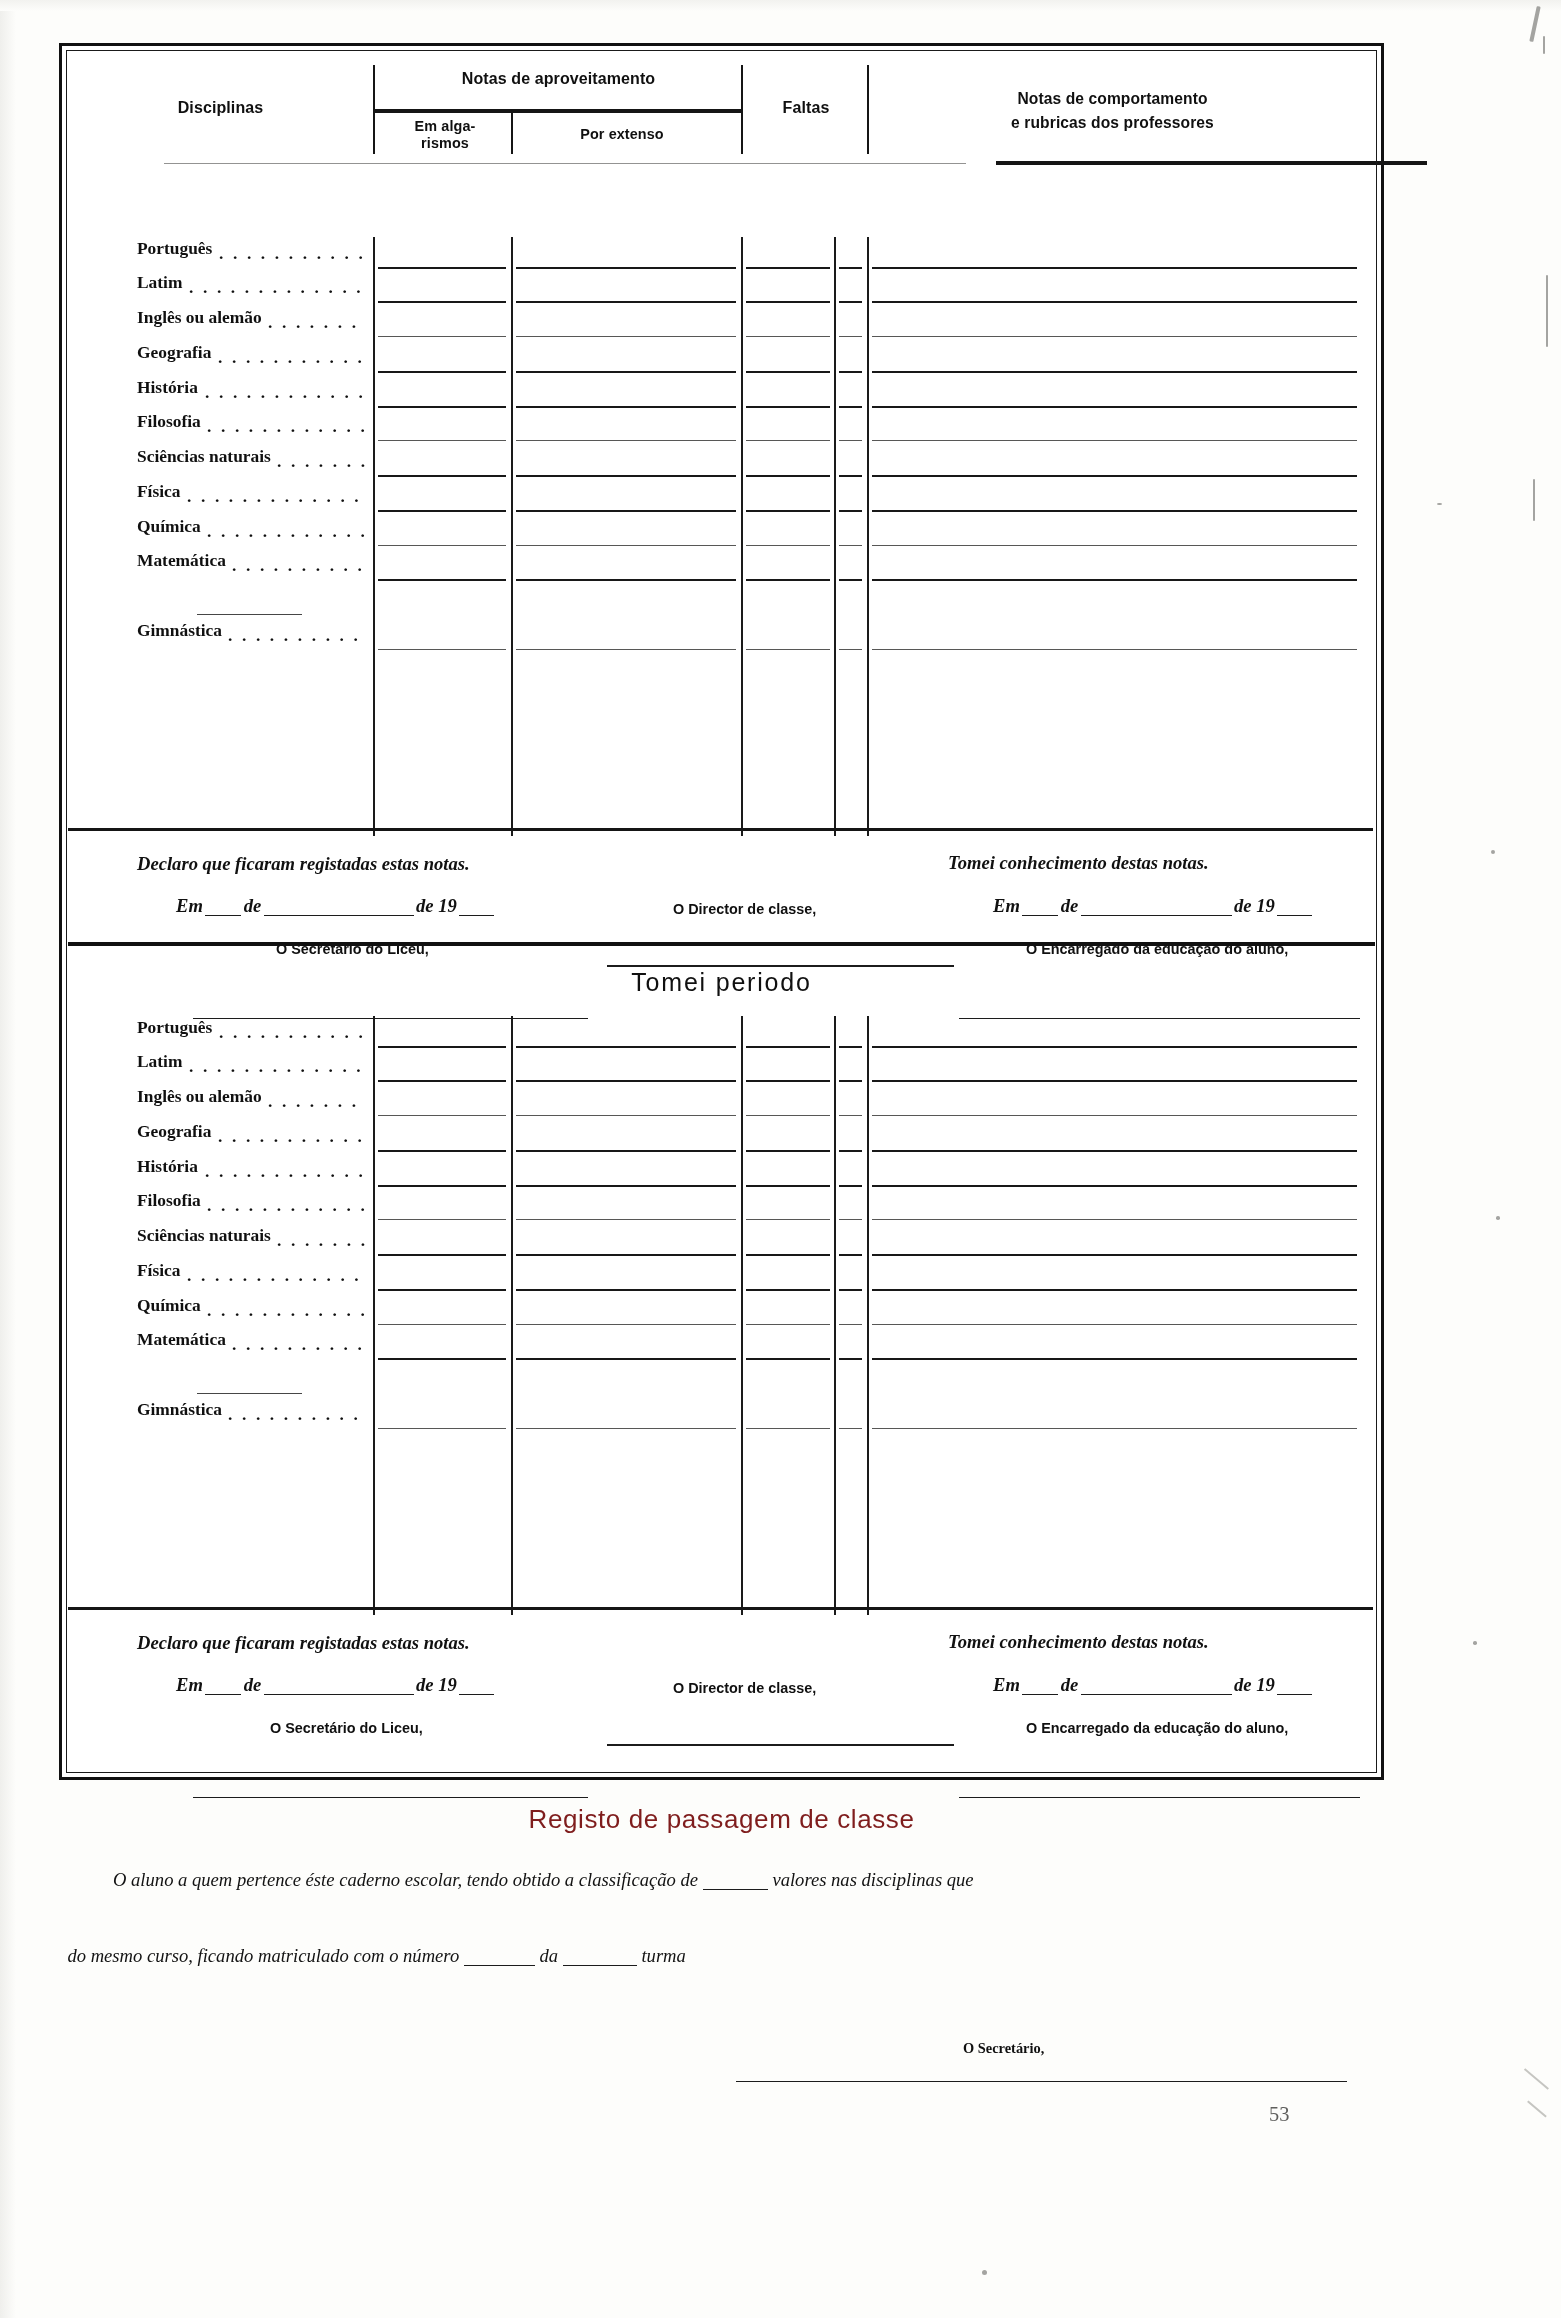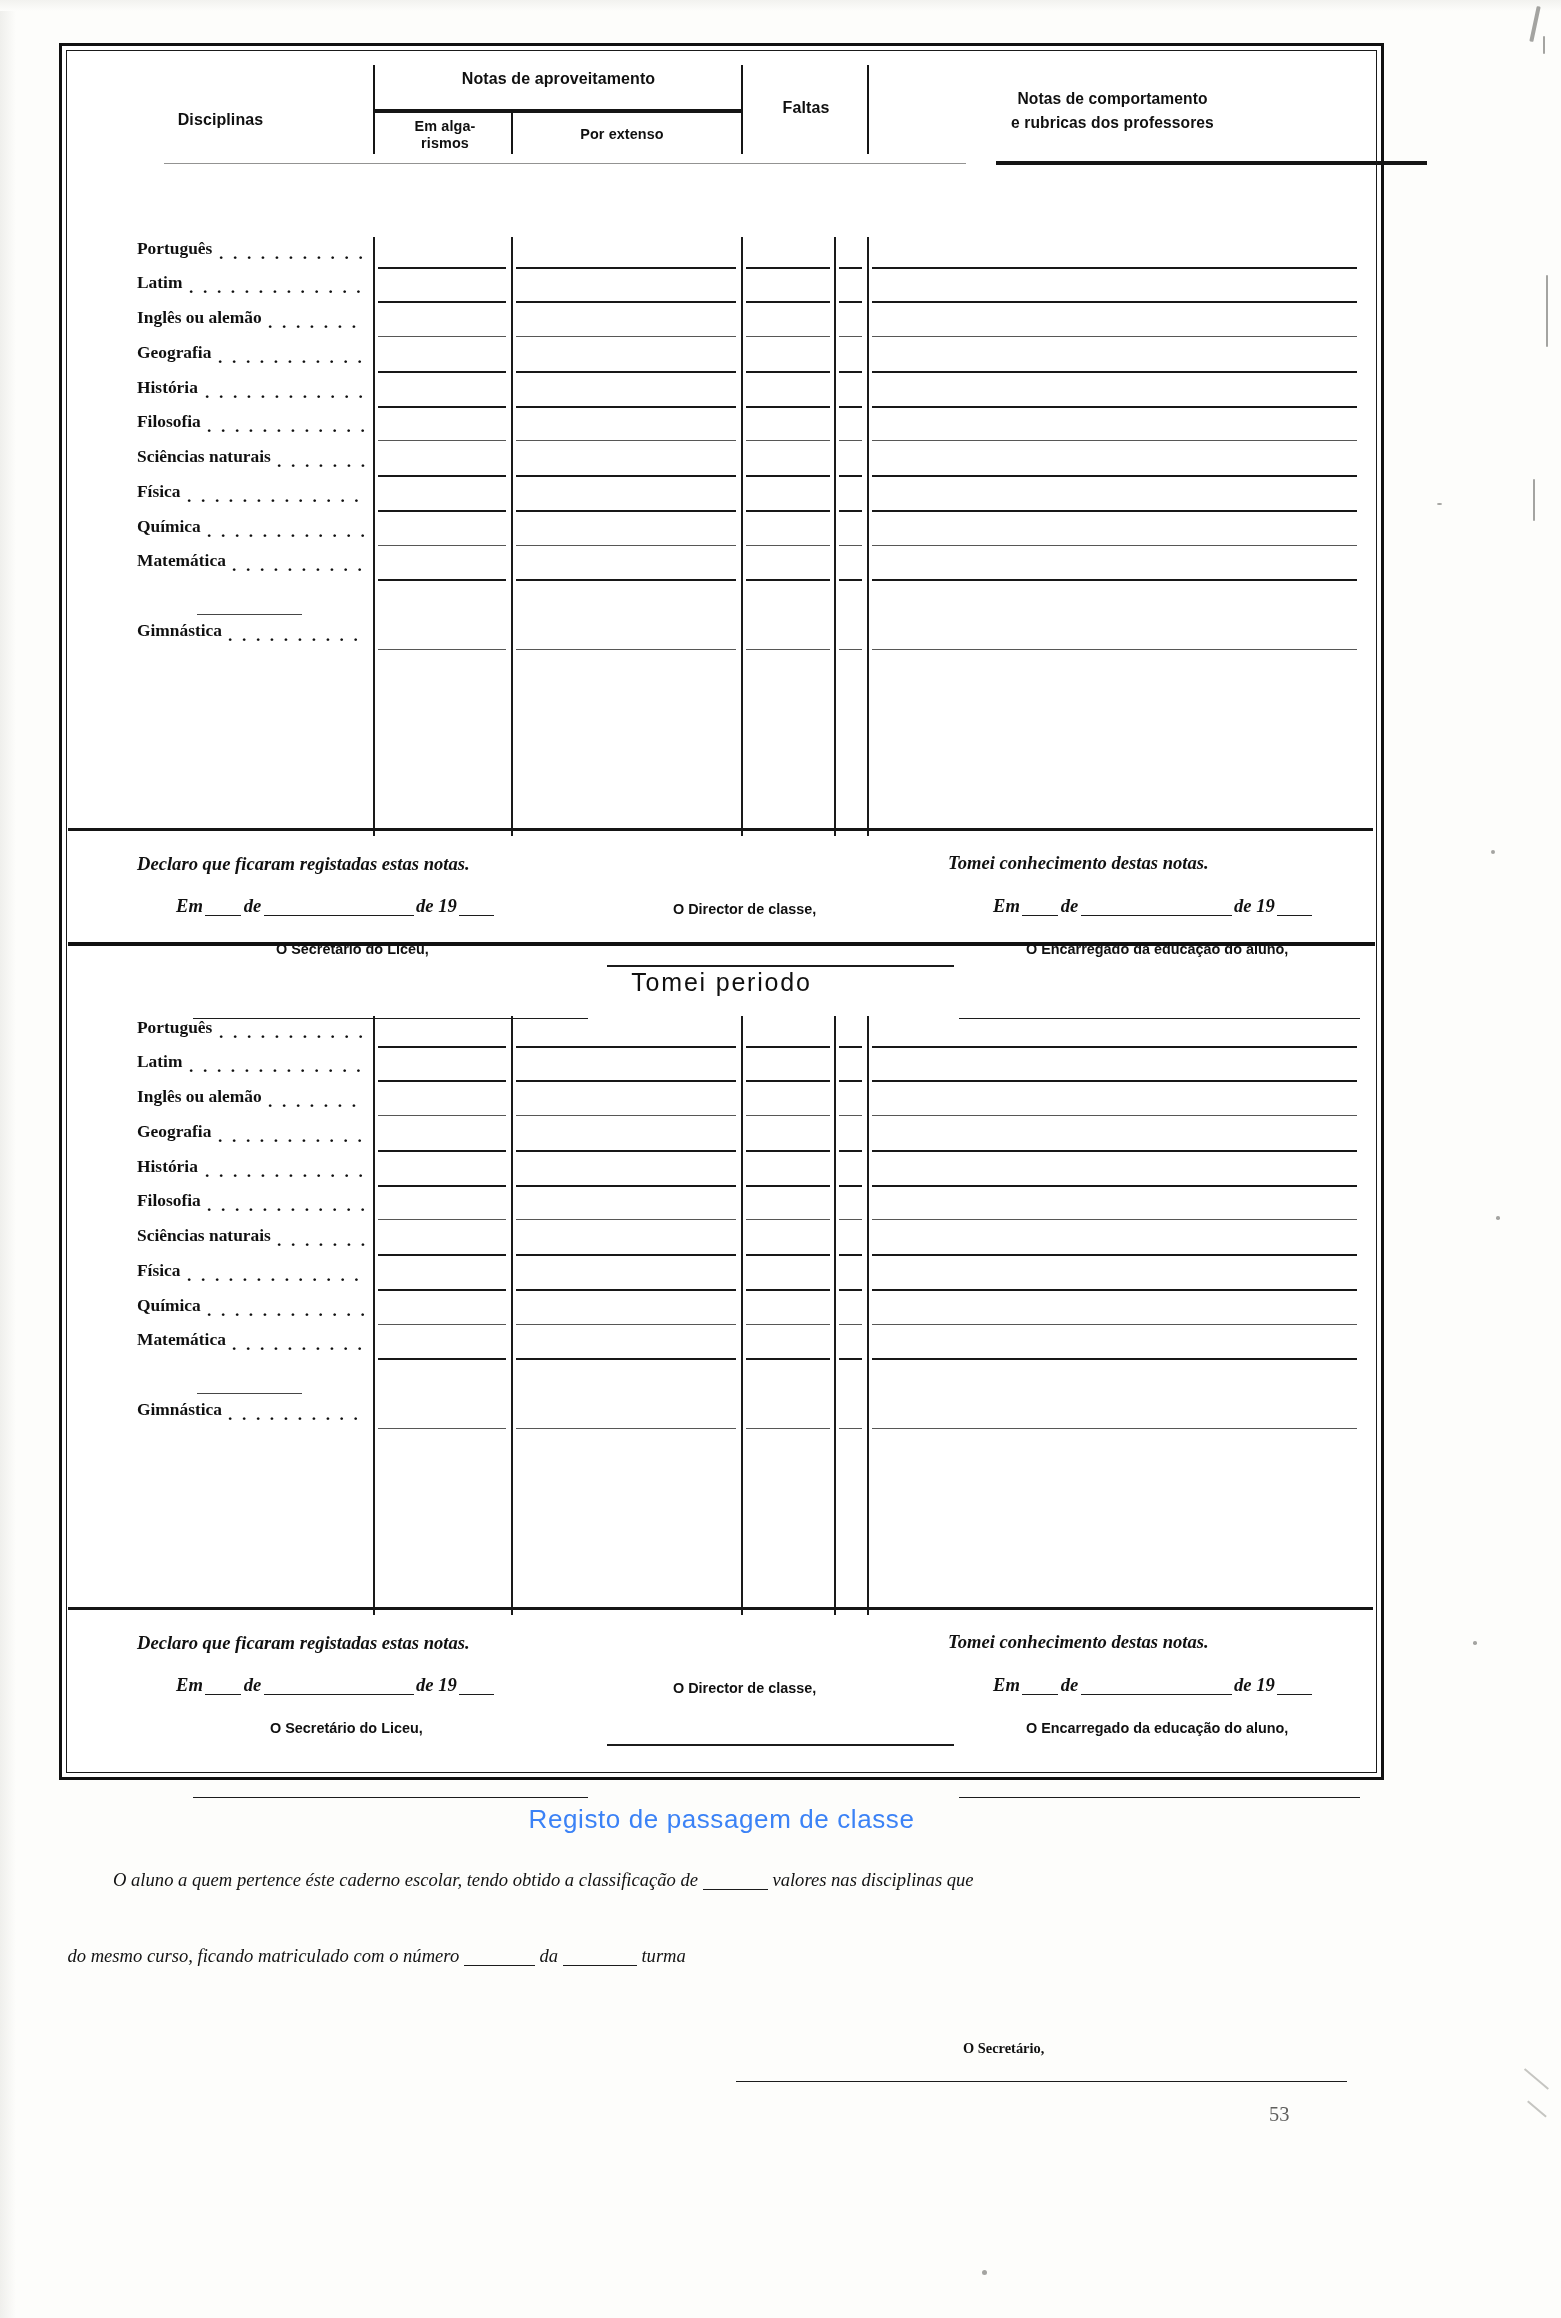--- a/index.html
+++ b/index.html
@@ -84,21 +84,21 @@
     position: absolute;
     width: 1.8px;
     background: #151515;
   }
   .hline {
     position: absolute;
     height: 1.8px;
     background: #151515;
   }
 
-  #hdr-disciplinas { left: 24px; top: 47px; width: 257px; font-size: 16px; margin-top: 12px; }
+  #hdr-disciplinas { left: 24px; top: 47px; width: 257px; font-size: 16px; }
   #hdr-aprov { left: 311px; top: 18px; width: 359px; font-size: 16px; }
   #hdr-algarismos { left: 323px; top: 66px; width: 108px; font-size: 14.4px; line-height: 1.15; }
   #hdr-extenso { left: 455px; top: 74px; width: 198px; font-size: 14.4px; }
   #hdr-faltas { left: 696px; top: 47px; width: 84px; font-size: 16px; }
   #hdr-comport { left: 826px; top: 35px; width: 437px; font-size: 15.6px; line-height: 1.55; }
 
   
   .section-title {
     position: absolute;
     left: 0; right: 0;
@@ -193,21 +193,21 @@
     position: absolute;
     left: 59px;
     top: 1804px;
     width: 1325px;
   }
   #registo-title {
     text-align: center;
     font-family: "Liberation Sans", sans-serif;
     font-size: 26px;
     letter-spacing: 0.6px;
-    color: #3b82f6;
+    color: #7f1d1d;
   }
   .body-line {
     position: absolute;
     font-family: "Liberation Serif", serif;
     font-style: italic;
     font-size: 18.6px;
     color: #131313;
     white-space: nowrap;
   }
   .note {

